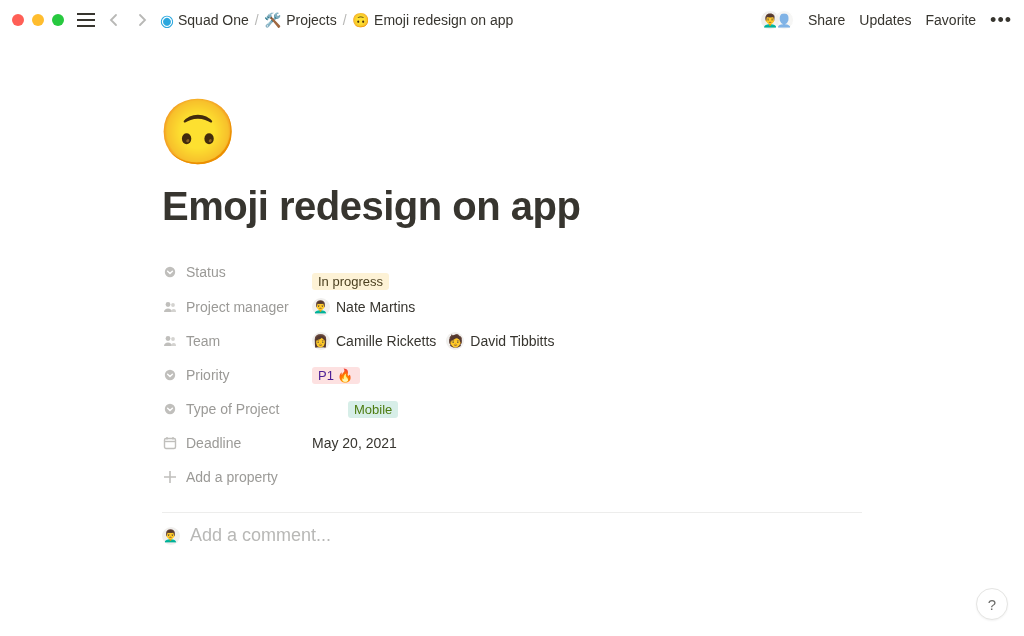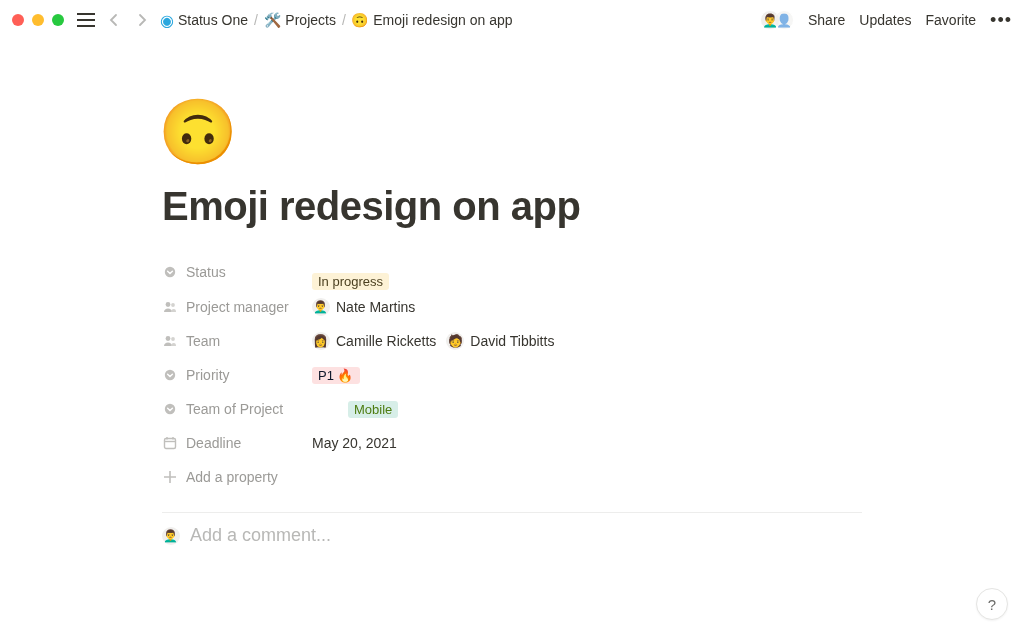--- a/index.html
+++ b/index.html
@@ -66,21 +66,21 @@
       width: 150px;
       display: flex;
       gap: 8px;
       color: #9b9a97;
       cursor: pointer;
     }
     .prop-icon { width: 16px; height: 16px; display:flex; align-items:center; justify-content:center; color: #c0bfbc; }
     .prop-value { display: flex; align-items: center; gap: 10px; cursor: pointer; flex: 1; }
     .tag { display: inline-flex; align-items: center; padding: 1px 6px; border-radius: 3px; font-size: 13px; }
     .tag-yellow { background: #fdf2d6; color: #4a3f1f; margin-top: 20px; }
-    .tag-pink { background: #fde1e1; color: #0f172a; }
+    .tag-pink { background: #fde1e1; color: #4c1d95; }
     .tag-teal { background: #d7eee8; color: #4d7c0f; margin-left: 36px; }
     .person { display: inline-flex; align-items: center; gap: 6px; }
     .person-av { width: 18px; height: 18px; border-radius: 50%; background:#f0efed; display:flex; align-items:center; justify-content:center; font-size:12px; }
 
     .add-prop { color: #b8b8b6; cursor: pointer; }
     .add-prop .prop-icon { color: #c0bfbc; }
 
     .divider { border-top: 1px solid #ededec; margin-top: 18px; }
 
     .comment-row {
@@ -130,21 +130,21 @@
   </div>
   <div class="nav-arrow">
     <svg width="14" height="14" viewBox="0 0 14 14">
         <path d="M5 2l5 5-5 5" stroke="#b8b8b6" stroke-width="1.8" fill="none" stroke-linecap="round"></path>
       </svg>
   </div>
 
   <div class="breadcrumbs">
     <span class="bc-item">
       <span class="spiral">◉</span>
-      <span>Status One</span>
+      <span>Squad One</span>
     </span>
     <span class="bc-sep">/</span>
     <span class="bc-item">
       <span class="bc-emoji">🛠️</span>
       <span>Projects</span>
     </span>
     <span class="bc-sep">/</span>
     <span class="bc-item">
       <span class="bc-emoji">🙃</span>
       <span>Emoji redesign on app</span>
@@ -239,21 +239,21 @@
         </div>
       </div>
       <div class="prop-row">
         <div class="prop-label">
           <span class="prop-icon">
             <svg width="14" height="14" viewBox="0 0 14 14">
               <circle cx="7" cy="7" r="5.2" fill="#c0bfbc"></circle>
               <path d="M4.6 6.2L7 8.6l2.4-2.4" stroke="#fff" stroke-width="1.4" fill="none" stroke-linecap="round"></path>
             </svg>
           </span>
-          <span>Team of Project</span>
+          <span>Type of Project</span>
         </div>
         <div class="prop-value">
           <span class="tag tag-teal">Mobile</span>
         </div>
       </div>
       <div class="prop-row">
         <div class="prop-label">
           <span class="prop-icon">
             <svg width="14" height="14" viewBox="0 0 14 14">
               <rect x="1.5" y="2.5" width="11" height="10" rx="1.5" fill="none" stroke="#c0bfbc" stroke-width="1.4"></rect>

